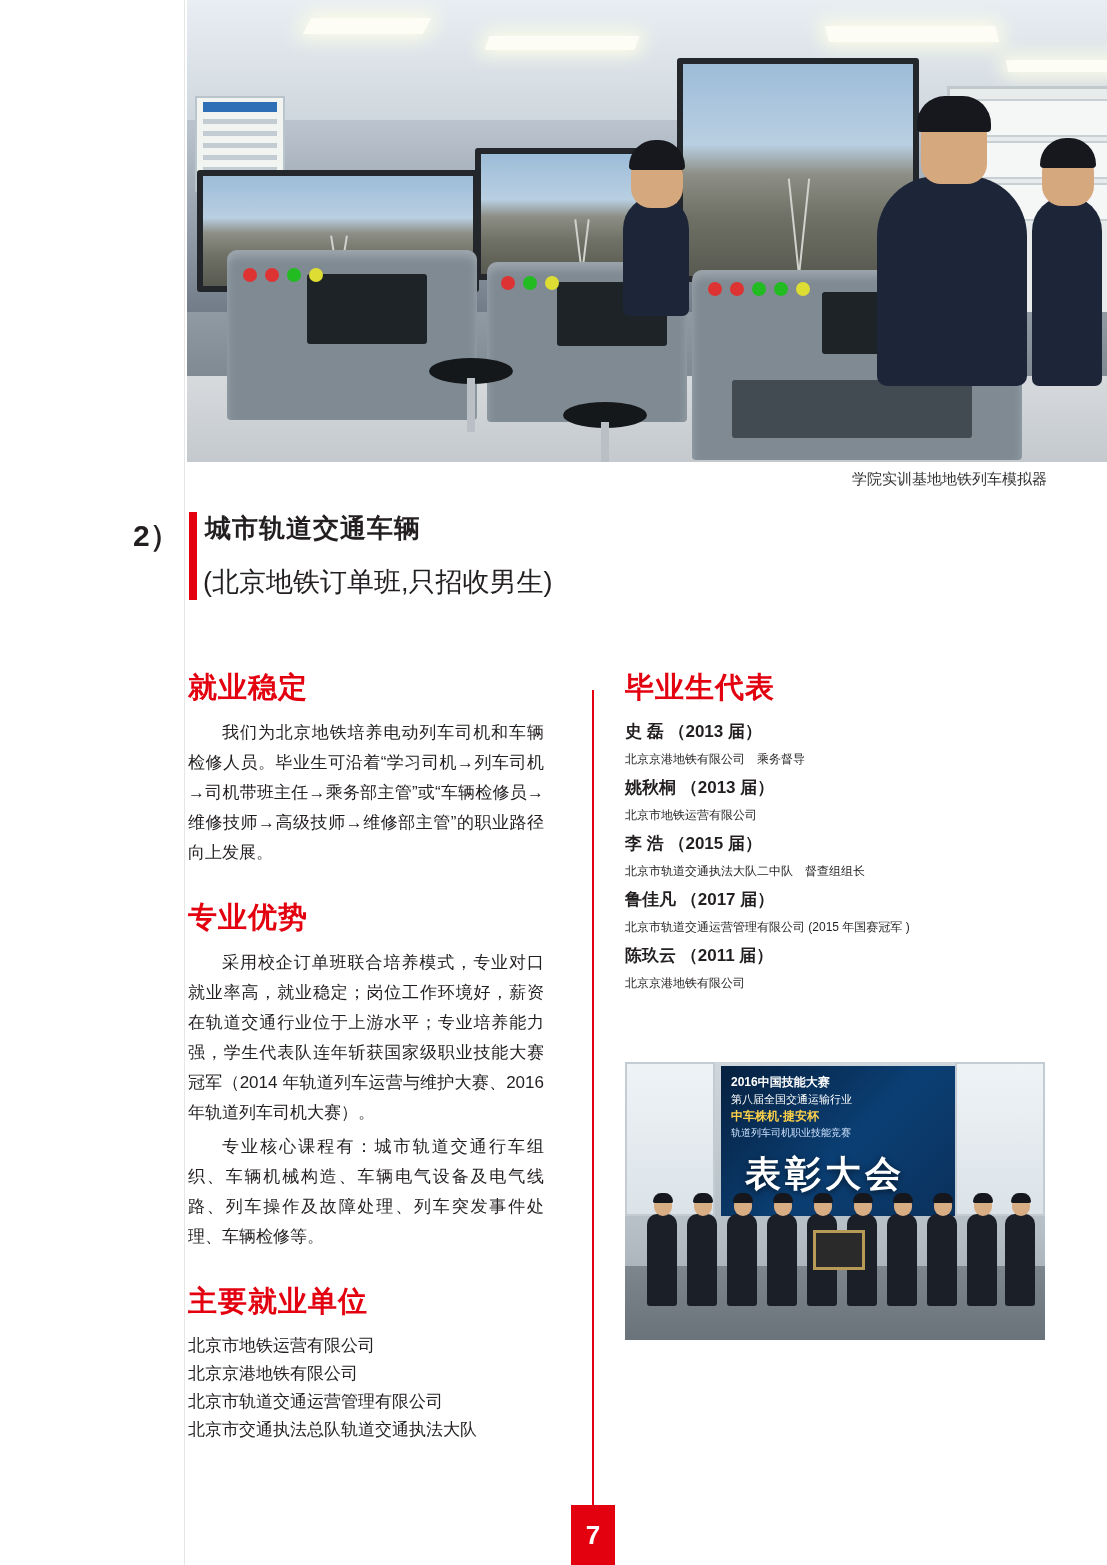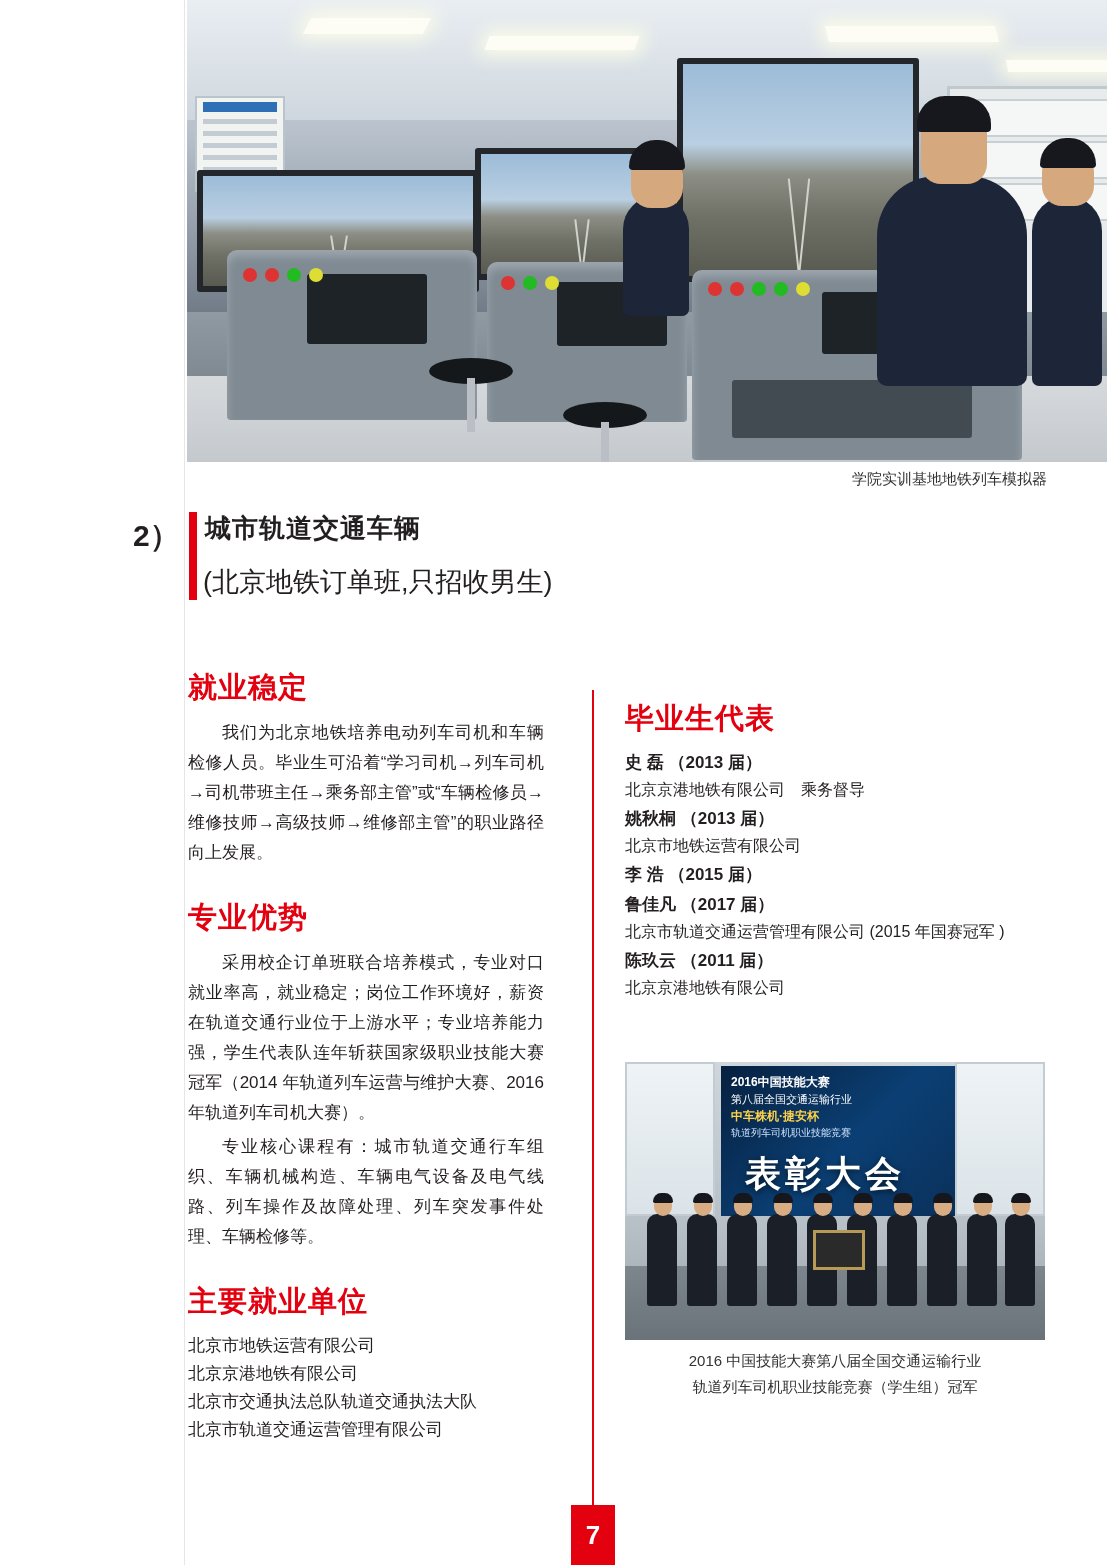--- a/index.html
+++ b/index.html
@@ -58,32 +58,32 @@
   .cap-top{left:0;top:470px;width:1047px;text-align:right;}
 
   
   .sec-num{position:absolute;left:133px;top:516px;font-size:30px;color:#231f20;font-weight:bold;}
   .redbar{position:absolute;left:189px;top:512px;width:8px;height:88px;background:#e3000f;}
   .sec-title{position:absolute;left:205px;top:511px;font-size:26px;color:#231f20;font-weight:bold;letter-spacing:1px;}
   .sec-sub{position:absolute;left:203px;top:564px;font-size:27px;color:#231f20;}
 
   
   .col-left{position:absolute;left:188px;top:668px;width:372px;}
-  .col-right{position:absolute;left:625px;top:668px;width:420px;margin-top:31px;}
+  .col-right{position:absolute;left:625px;top:668px;width:420px;}
   .divider{position:absolute;left:592px;top:690px;width:2px;height:820px;background:#e3000f;}
 
   .h-red{font-size:29px;color:#e3000f;font-weight:bold;margin:0 0 10px 0;letter-spacing:1px;}
   .p{font-size:17px;line-height:30px;color:#231f20;margin:0 16px 4px 0;text-align:justify;}
   .p.indent{text-indent:34px;}
   .block-gap{height:26px;}
   .list-line{font-size:17px;line-height:28px;color:#231f20;}
 
   .grad-item{margin-bottom:2px;}
   .grad-name{font-size:17px;color:#231f20;font-weight:bold;line-height:28px;}
-  .grad-org{font-size:16px;color:#231f20;line-height:26px;}
+  .grad-org{font-size:12px;color:#231f20;line-height:26px;}
 
   
   .photo-bottom{position:absolute;left:625px;top:1062px;width:420px;height:278px;overflow:hidden;background:#9aa4ab;}
   .pb-wall{position:absolute;inset:0;background:linear-gradient(180deg,#cfd7dc 0%, #b6bfc6 60%, #9aa3aa 100%);}
   .pb-window{position:absolute;top:0;width:86px;height:150px;background:linear-gradient(180deg,#eef3f6,#dbe3e8);border:2px solid #c3ccd2;}
   .pb-banner{position:absolute;left:96px;top:4px;width:310px;height:150px;background:linear-gradient(135deg,#06203f,#0b3f74 45%,#0a2a50);overflow:hidden;}
   .pb-banner .t1{position:absolute;left:10px;top:8px;color:#fff;font-size:12px;font-weight:bold;}
   .pb-banner .t2{position:absolute;left:10px;top:26px;color:#fff;font-size:11px;}
   .pb-banner .t3{position:absolute;left:10px;top:42px;color:#ffd24a;font-size:12px;font-weight:bold;}
   .pb-banner .t4{position:absolute;left:10px;top:60px;color:#cfe3ff;font-size:10px;}
@@ -224,37 +224,38 @@
 
     <div class="block-gap"></div>
     <h2 class="h-red">专业优势</h2>
     <p class="p indent">采用校企订单班联合培养模式，专业对口就业率高，就业稳定；岗位工作环境好，薪资在轨道交通行业位于上游水平；专业培养能力强，学生代表队连年斩获国家级职业技能大赛冠军（2014 年轨道列车运营与维护大赛、2016 年轨道列车司机大赛）。</p>
     <p class="p indent">专业核心课程有：城市轨道交通行车组织、车辆机械构造、车辆电气设备及电气线路、列车操作及故障处理、列车突发事件处理、车辆检修等。</p>
 
     <div class="block-gap"></div>
     <h2 class="h-red">主要就业单位</h2>
     <div class="list-line">北京市地铁运营有限公司</div>
     <div class="list-line">北京京港地铁有限公司</div>
+    <div class="list-line">北京市轨道交通运营管理有限公司</div>
     <div class="list-line">北京市交通执法总队轨道交通执法大队</div>
-    <div class="list-line">北京市轨道交通运营管理有限公司</div>
   </div>
 
   <div class="col-right">
     <h2 class="h-red">毕业生代表</h2>
 
     <div class="grad-item">
       <div class="grad-name">史 磊 （2013 届）</div>
       <div class="grad-org">北京京港地铁有限公司　乘务督导</div>
     </div>
     <div class="grad-item">
       <div class="grad-name">姚秋桐 （2013 届）</div>
       <div class="grad-org">北京市地铁运营有限公司</div>
     </div>
     <div class="grad-item">
       <div class="grad-name">李 浩 （2015 届）</div>
+      <div class="grad-org">北京市轨道交通执法大队二中队　督查组组长</div>
     </div>
     <div class="grad-item">
     </div>
     <div class="grad-item">
       <div class="grad-name">鲁佳凡 （2017 届）</div>
       <div class="grad-org">北京市轨道交通运营管理有限公司 (2015 年国赛冠军 )</div>
     </div>
     <div class="grad-item">
       <div class="grad-name">陈玖云 （2011 届）</div>
       <div class="grad-org">北京京港地铁有限公司</div>
@@ -310,19 +311,15 @@
         <span class="hd"></span>
         <span class="hr"></span>
       </div>
     <div class="person" style="left:380px;">
         <span class="hd"></span>
         <span class="hr"></span>
       </div>
     <div class="plaque"></div>
   </div>
 
-  <div class="cap-bottom">
-    <div>2016 中国技能大赛第八届全国交通运输行业</div>
-    <div>轨道列车司机职业技能竞赛（学生组）冠军</div>
-  </div>
 
   <div class="page-num-box">7</div>
 </div>
 
 </body></html>

